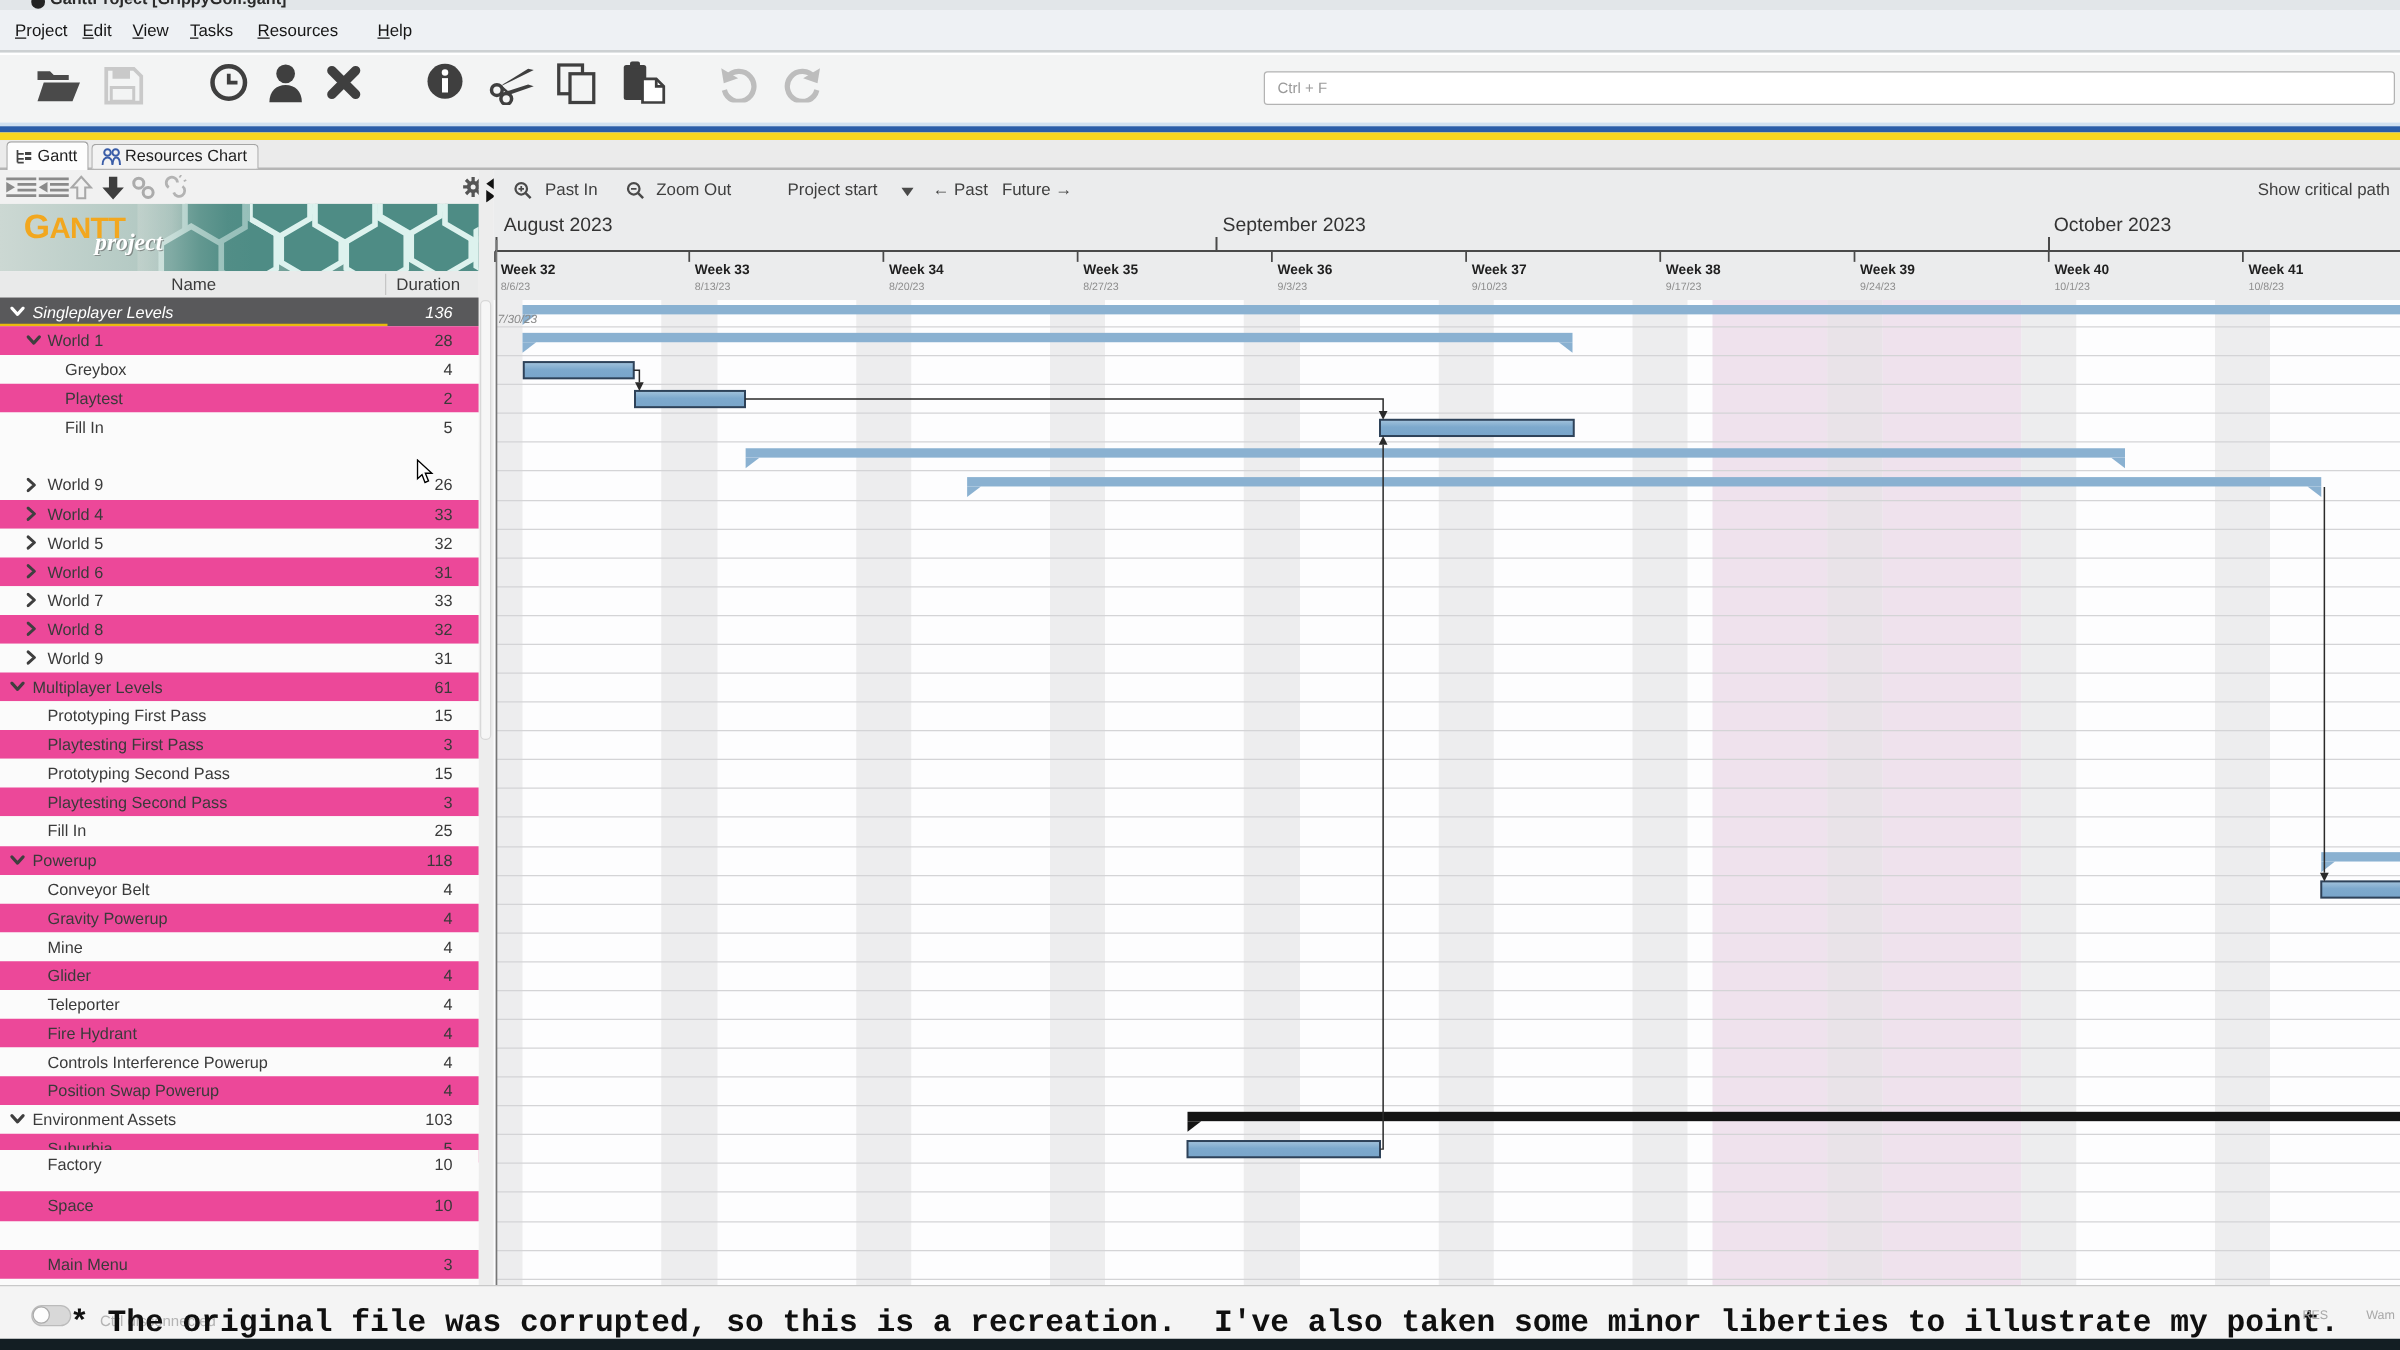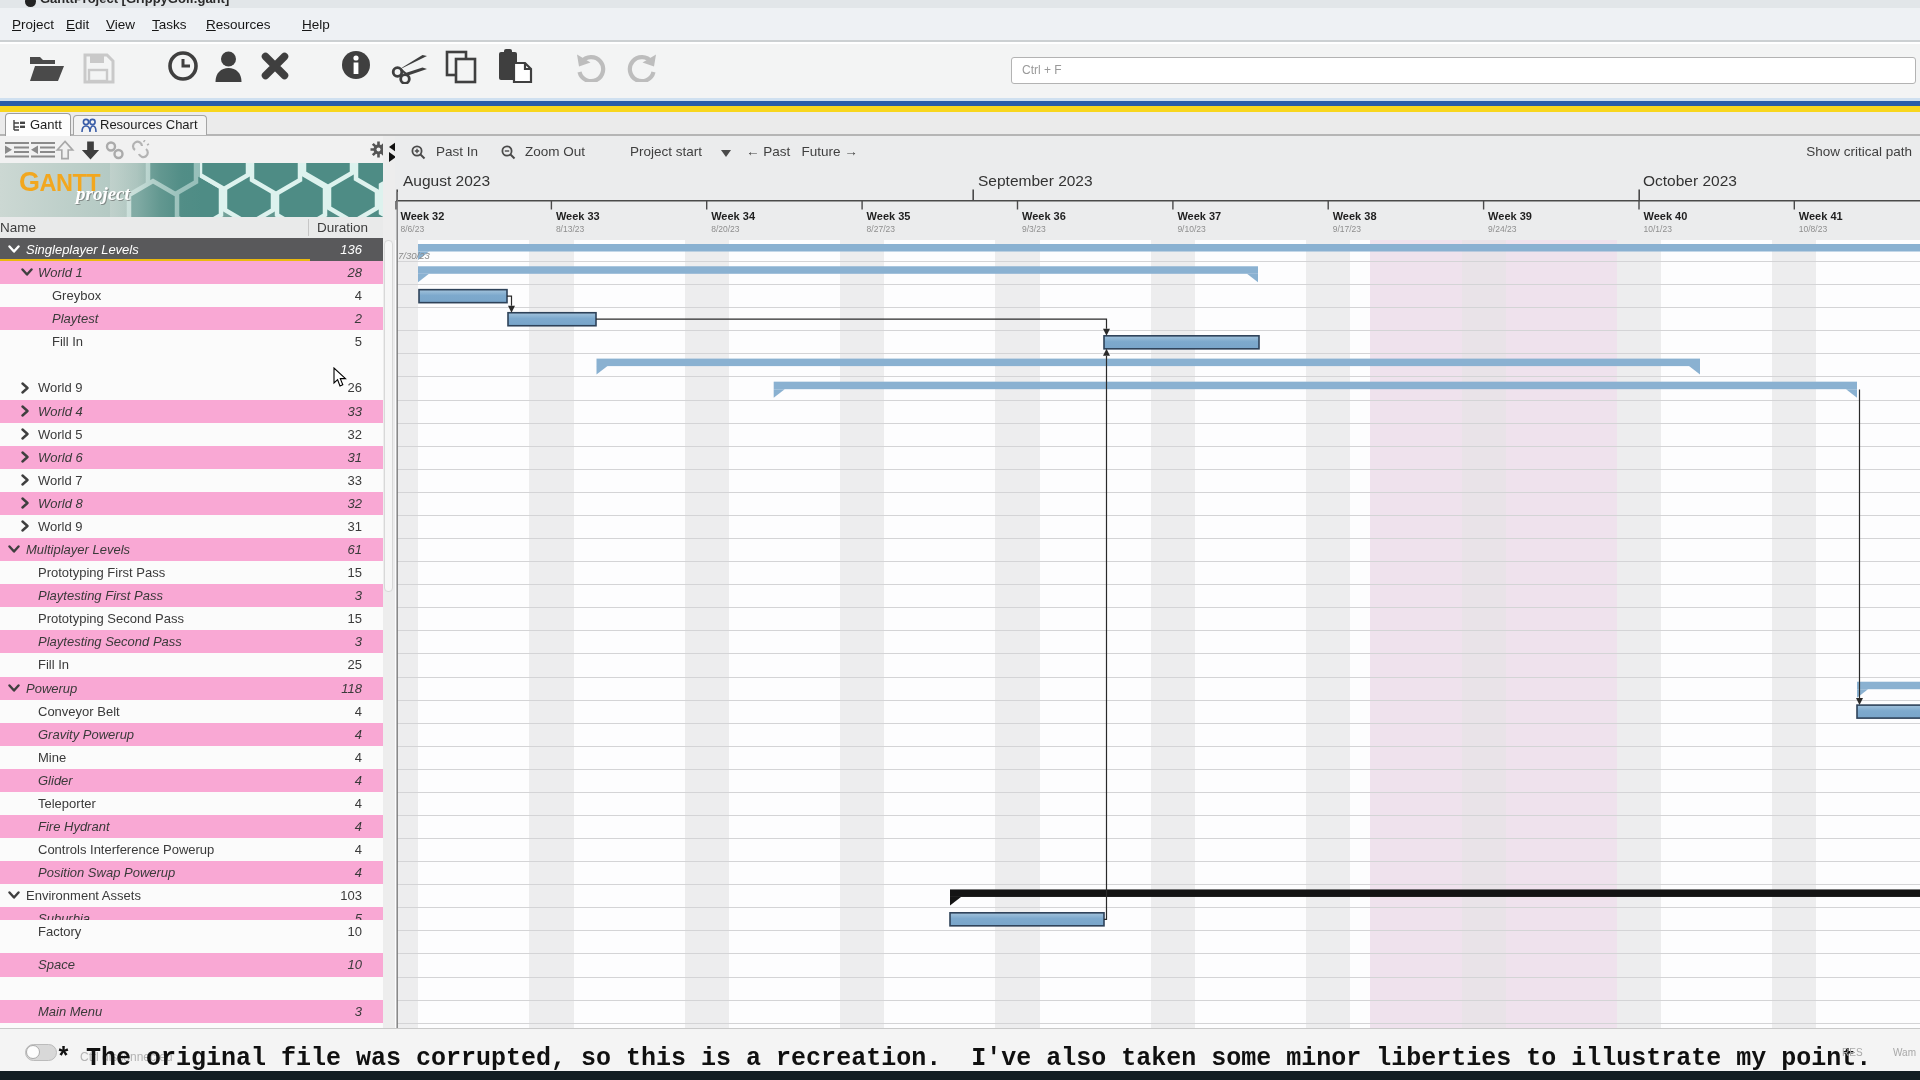--- a/index.html
+++ b/index.html
@@ -27,21 +27,21 @@
 #tab2 { left:73px; top:3px; width:134px; height:20px; background:#f3f3f3; border:1px solid #a5a5a5; border-bottom:none; border-radius:4px 4px 0 0; }
 
 #lpanel { left:0; top:136px; width:383px; height:892px; background:#f1f1f1; }
 #ltools { left:0; top:0; width:383px; height:27px; background:#f1f1f1; }
 #logo { left:0; top:27px; width:383px; height:54px; }
 #lheader { left:0; top:81px; width:383px; height:21px; background:#e9eaea; color:#3c3c3c; font-size:13.5px; }
 #lrows { left:0; top:102px; width:383px; height:790px; background:#fbfbfb; }
 .row { position:absolute; left:0; width:383px; height:23.08px; font-size:13px; color:#3a3a3a; }
 .row .nm { position:absolute; top:4px; }
 .row .dur { position:absolute; right:21px; top:4px; }
-.rg { background:#f9a8d4;font-style:italic; }
+.rg { background:#ec4899; }
 .rw { background:#fbfbfb; }
 .rsel { background:#59595b; color:#fff;font-style:italic; }
 .chev { position:absolute; top:7px; }
 
 #vscroll { left:383px; top:136px; width:12px; height:892px; background:#ededed; }
 #vthumb { left:1px; top:104px; width:9px; height:352px; background:#f6f6f6; border:1px solid #d8d8d8; border-radius:4px; }
 
 #chead { left:395px; top:136px; width:1525px; height:104px; background:#ebeced; }
 #cbody { left:395px; top:240px; width:1525px; height:788px; background:#fdfdfe; }
 .stripe { position:absolute; top:0; height:788px; background:#ededee; }
@@ -213,21 +213,21 @@
         <path d="M381 22 L405 8 L429 22 L429 50 L405 64 L381 50 Z"></path>
         <path d="M129 32 L153 18 L177 32 L177 60 L153 74 L129 60 Z"></path>
       </g>
       <rect x="110" y="0" width="90" height="54" fill="url(#lg)" opacity="0.5"></rect>
     </g>
     <text x="19" y="27.5" font-size="27" font-weight="bold" fill="#f2a71f" letter-spacing="-0.5">G<tspan font-size="23.5">ANTT</tspan></text>
     <text x="77" y="38" font-size="19" font-style="italic" font-weight="bold" fill="#555" font-family="Liberation Serif, serif" opacity="0.55">project</text>
     <text x="76" y="37" font-size="19" font-style="italic" font-weight="bold" fill="#ffffff" font-family="Liberation Serif, serif">project</text>
   </svg>
   <div class="abs" id="lheader">
-    <div class="abs" style="left:0;top:2.5px;width:310px;">Name</div>
+    <div class="abs" style="left:0;top:2.5px;width:310px;text-align:center">Name</div>
     <div class="abs" style="left:310px;top:2.5px;width:65px;text-align:center">Duration</div>
     <div class="abs" style="left:308px;top:2px;width:1px;height:17px;background:#c6c6c6"></div>
   </div>
   <div class="abs" id="lrows">
 <div class="row rsel" style="top:0.00px">
           <svg class="chev" style="left:8px" width="12" height="9" viewBox="0 0 12 9">
             <path d="M1.5 1.5 L6 6.5 L10.5 1.5" stroke="#fff" stroke-width="2.4" fill="none" stroke-linecap="round" stroke-linejoin="round"></path>
           </svg>
           <div class="nm" style="left:26px">Singleplayer Levels</div>
           <div class="dur">136</div>

